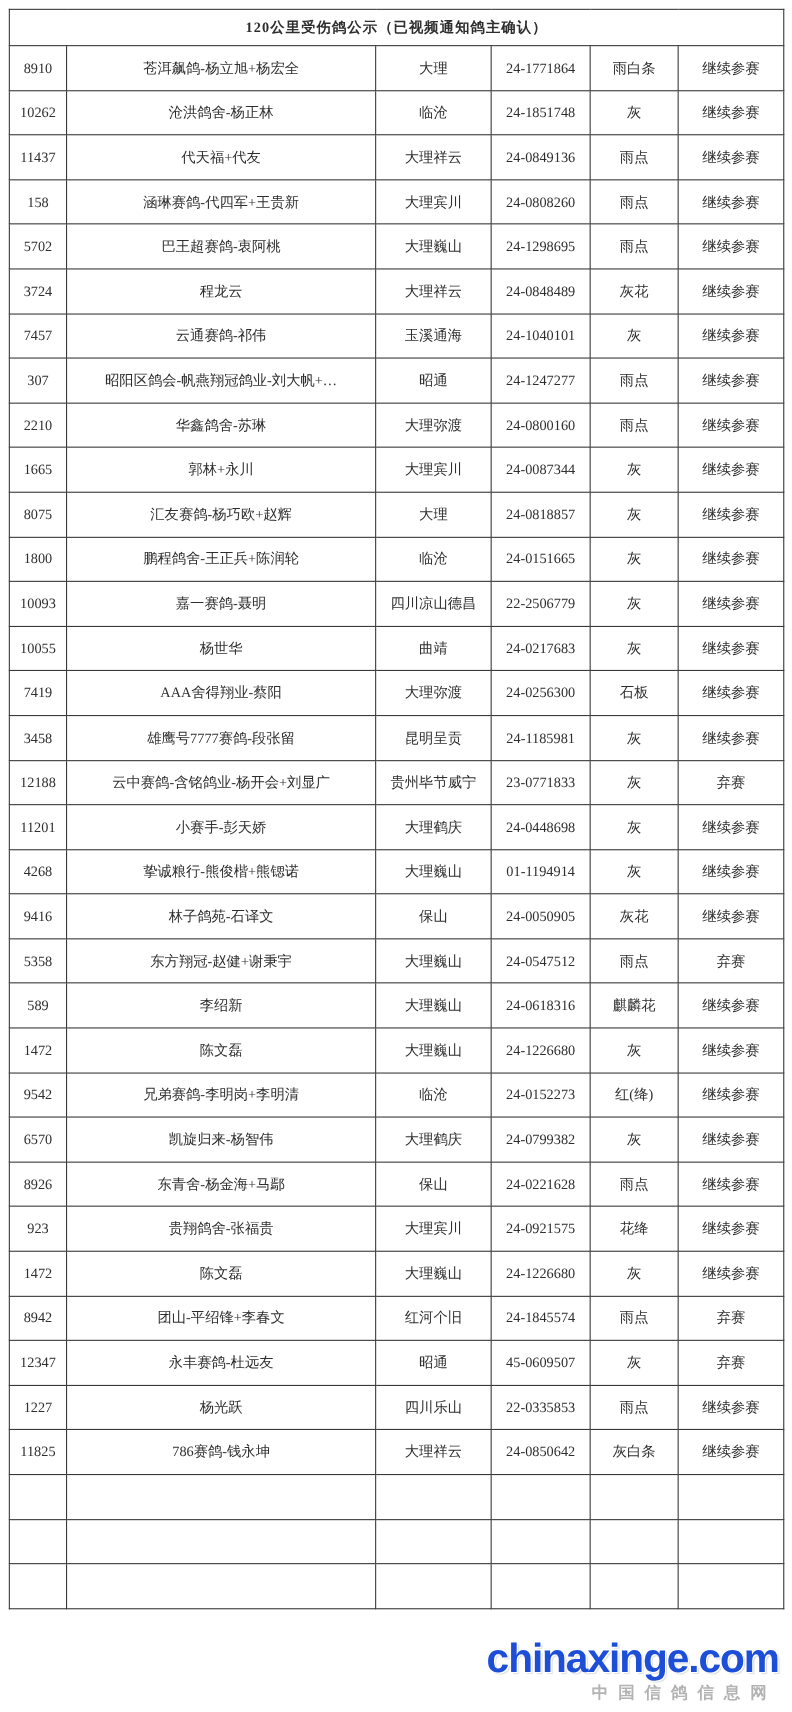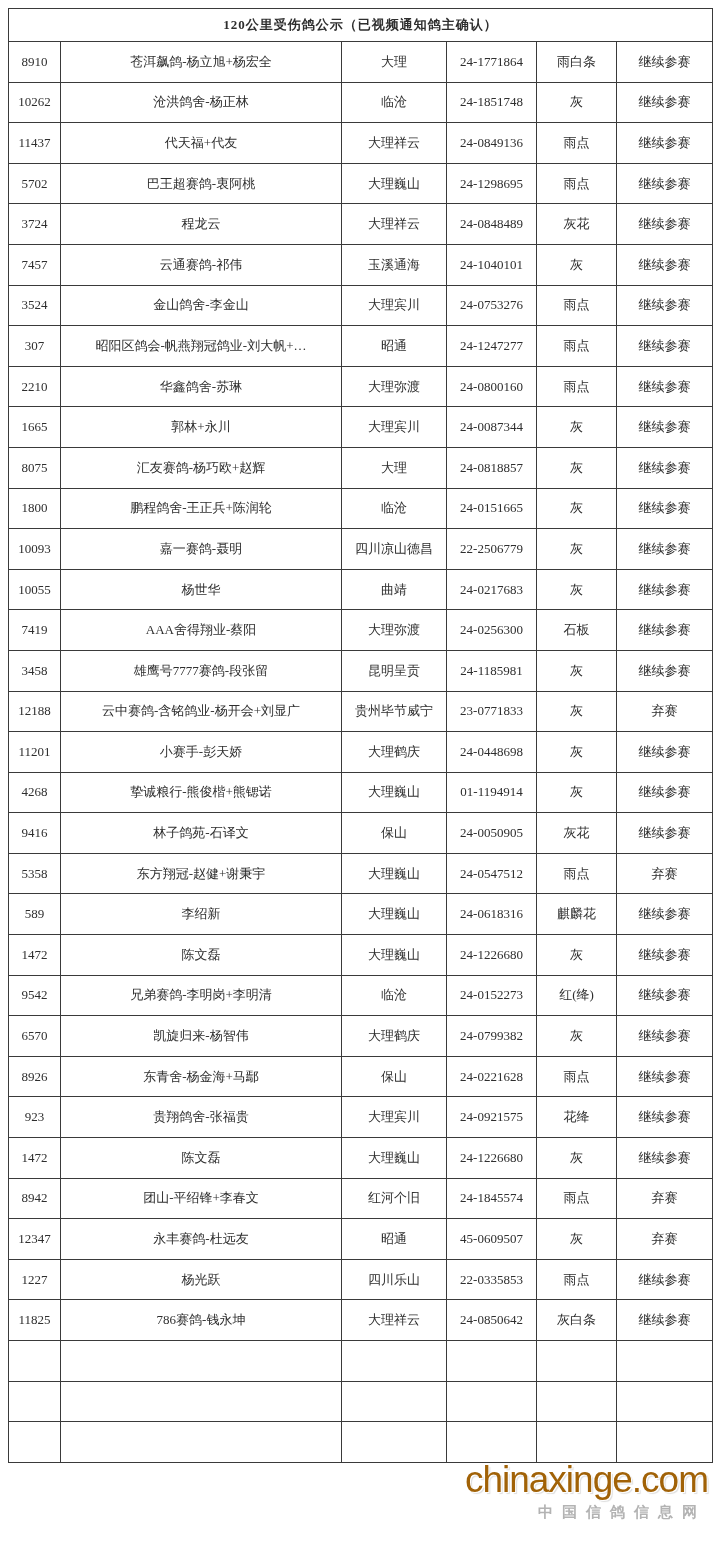--- a/index.html
+++ b/index.html
@@ -47,25 +47,26 @@
   .watermark {
     position: absolute;
     right: 12px;
     top: 1460px;
     text-align: right;
     pointer-events: none;
     font-family: "Liberation Sans", "DejaVu Sans", sans-serif;
   }
   .wm-en {
     font-size: 37px;
-    font-weight: normal;
+    font-weight: bold;
     letter-spacing: -1px;
-    color: #a16207;
+    color: #1d4ed8;
     text-shadow: 1px 1px 0 #ffffff, 2px 2px 1px #dedede;
     line-height: 40px;
+    margin-top: 28px;
   }
   .wm-cn {
     font-size: 15px;
     font-weight: bold;
     letter-spacing: 9px;
     margin-right: 2px;
     color: #b3b3b3;
     text-shadow: 1px 1px 0 #ffffff;
     line-height: 24px;
   }
@@ -110,20 +111,28 @@
 
     <tr class="data-row">
       <td class="c-no">11437</td>
       <td class="c-name">代天福+代友</td>
       <td class="c-region">大理祥云</td>
       <td class="c-ring">24-0849136</td>
       <td class="c-color">雨点</td>
       <td class="c-status">继续参赛</td>
     </tr>
 
+    <tr class="data-row">
+      <td class="c-no">158</td>
+      <td class="c-name">涵琳赛鸽-代四军+王贵新</td>
+      <td class="c-region">大理宾川</td>
+      <td class="c-ring">24-0808260</td>
+      <td class="c-color">雨点</td>
+      <td class="c-status">继续参赛</td>
+    </tr>
 
     <tr class="data-row">
       <td class="c-no">5702</td>
       <td class="c-name">巴王超赛鸽-衷阿桃</td>
       <td class="c-region">大理巍山</td>
       <td class="c-ring">24-1298695</td>
       <td class="c-color">雨点</td>
       <td class="c-status">继续参赛</td>
     </tr>
 
@@ -138,28 +147,20 @@
 
     <tr class="data-row">
       <td class="c-no">7457</td>
       <td class="c-name">云通赛鸽-祁伟</td>
       <td class="c-region">玉溪通海</td>
       <td class="c-ring">24-1040101</td>
       <td class="c-color">灰</td>
       <td class="c-status">继续参赛</td>
     </tr>
 
-    <tr class="data-row">
-      <td class="c-no">3524</td>
-      <td class="c-name">金山鸽舍-李金山</td>
-      <td class="c-region">大理宾川</td>
-      <td class="c-ring">24-0753276</td>
-      <td class="c-color">雨点</td>
-      <td class="c-status">继续参赛</td>
-    </tr>
 
     <tr class="data-row">
       <td class="c-no">307</td>
       <td class="c-name">昭阳区鸽会-帆燕翔冠鸽业-刘大帆+…</td>
       <td class="c-region">昭通</td>
       <td class="c-ring">24-1247277</td>
       <td class="c-color">雨点</td>
       <td class="c-status">继续参赛</td>
     </tr>
 

